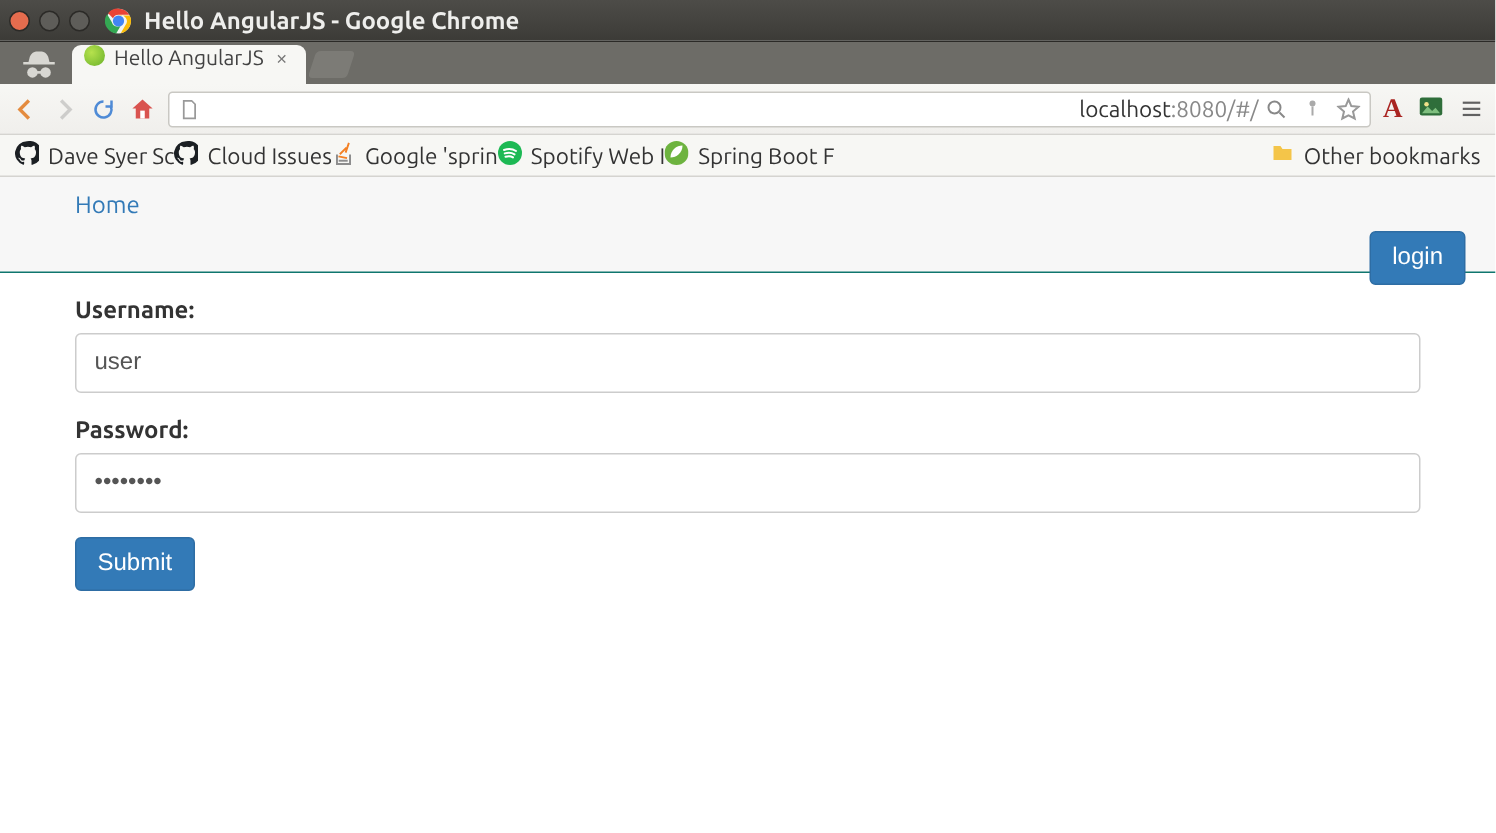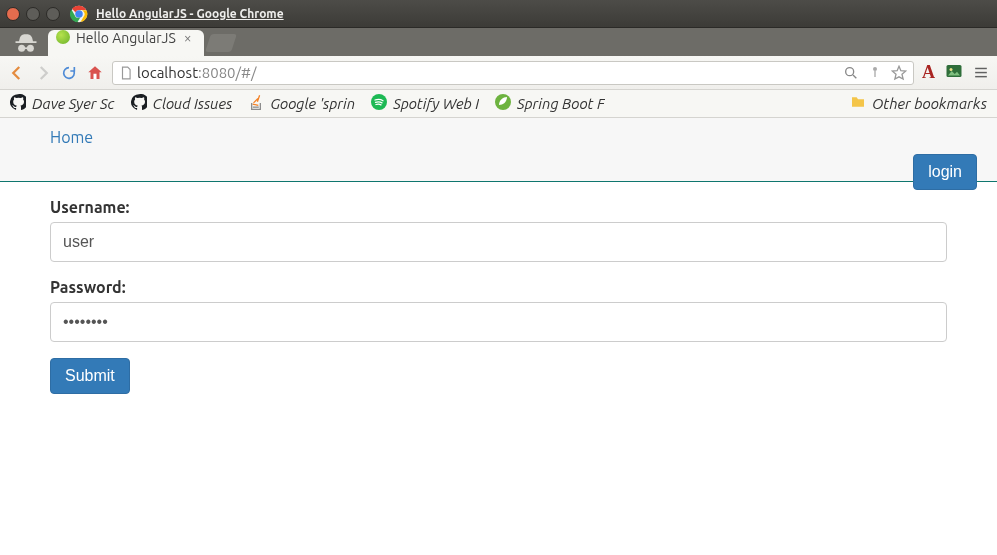--- a/index.html
+++ b/index.html
@@ -25,21 +25,21 @@
   .win-btn {
     width: 14px; height: 14px; border-radius: 50%;
     background: #5e5d59; border: 1px solid #2b2a27;
   }
   .win-btn.close { background: #e56c4e; }
   .chrome-logo {
     width: 18px; height: 18px; margin-right: 8px; position: relative;
   }
   .chrome-logo svg { width: 18px; height: 18px; }
   .window-title {
-    color: #eeeeec; font-weight: bold; font-size: 12px; text-decoration: underline;
+    color: #eeeeec; font-weight: bold; font-size: 16px;
   }
 
   
   .tabstrip {
     height: 28px;
     background: #6d6c67;
     display: flex;
     align-items: flex-end;
     padding-left: 8px;
   }
@@ -77,35 +77,35 @@
     padding: 0 8px; gap: 8px;
   }
   .nav-btn { width: 18px; height: 18px; display: flex; align-items: center; justify-content: center; cursor: default; }
   .nav-btn.disabled svg { opacity: .35; }
   .omnibox {
     flex: 1 1 auto; height: 24px; background: #fff; border: 1px solid #c9c8c3;
     border-radius: 3px; display: flex; align-items: center; padding: 0 6px;
     font-size: 15px; color: #222; gap: 4px;
   }
   .page-icon { width: 14px; height: 14px; display:flex; align-items:center; }
-  .omnibox .url { flex: 1 1 auto; }
+  .omnibox .url { flex: 1 1 auto; text-align: right; }
   .omnibox .url .host { color: #333; }
   .omnibox .url .port-path { color: #888; }
   .omnibox .end-icons { display: flex; gap: 8px; align-items: center; }
   .omnibox .end-icon { width: 16px; height: 16px; display:flex; align-items:center; justify-content:center; }
   .toolbar-right { display: flex; gap: 10px; align-items: center; }
   .red-a { color: #a92421; font-family: Georgia, "Times New Roman", serif; font-weight: bold; font-size: 18px; }
   .menu-icon { width: 16px; height: 14px; display:flex; align-items:center; }
 
   
   .bookmarks-bar {
     height: 28px; background: #f7f7f4; border-bottom: 1px solid #d5d4d0;
-    display: flex; align-items: center; padding: 0 10px; gap: 16px;
+    display: flex; align-items: center; padding: 0 10px; gap: 0;
     font-size: 15px; color: #333;
-    white-space: nowrap; overflow: hidden; font-style: italic;
+    white-space: nowrap; overflow: hidden;
   }
   .bm-item { display: flex; align-items: center; gap: 6px; }
   .bm-item .trunc { max-width: 130px; overflow: hidden; text-overflow: clip; }
   .bm-spacer { flex: 1 1 auto; }
   .folder-icon svg, .bm-icon svg, .gh-icon svg, .so-icon svg, .spotify-icon svg, .spring-icon svg { width: 16px; height: 16px; }
 
   
   .page-nav {
     background: #f7f7f7; border-bottom: 1px solid #0f766e;
     padding: 10px 12px; position: relative; min-height: 64px;

